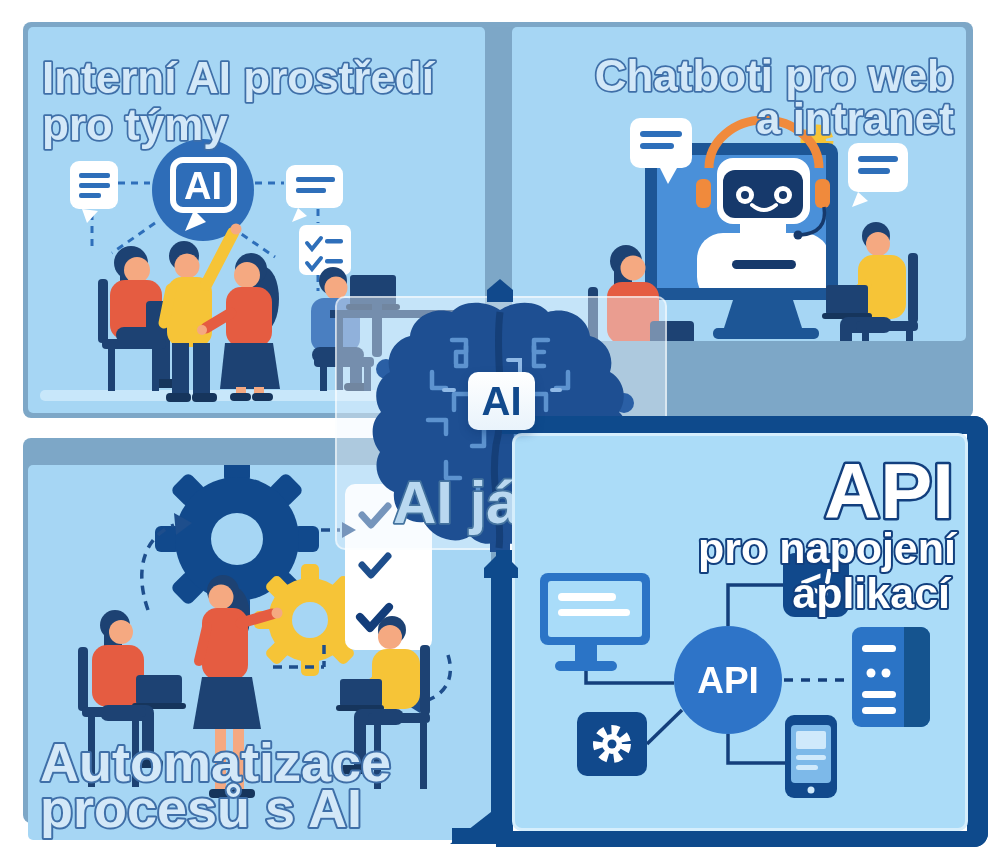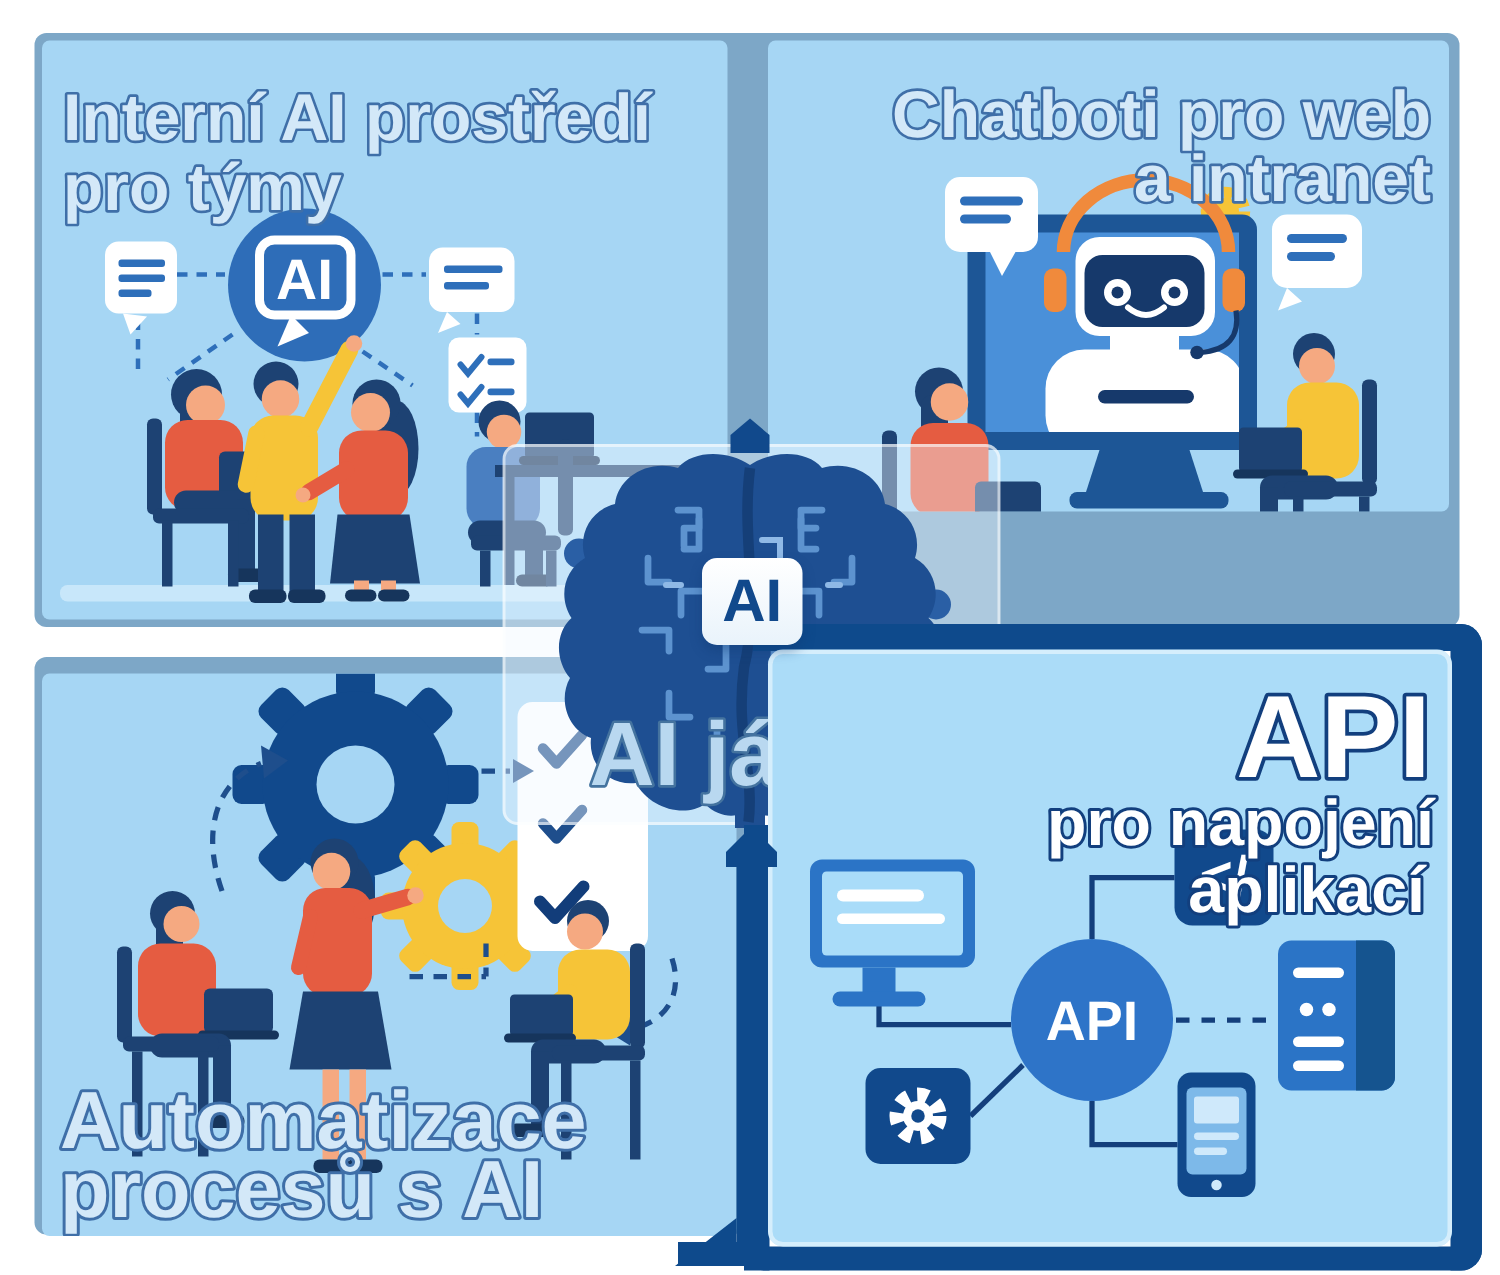--- a/index.html
+++ b/index.html
@@ -233,21 +233,21 @@
         <rect x="344" y="294" width="62" height="10" rx="4" fill="#1d4273"></rect>
         <rect x="350" y="304" width="7" height="68" fill="#1d4273"></rect>
         <rect x="394" y="304" width="7" height="68" fill="#1d4273"></rect>
       </g>
 
       <text class="title" x="442" y="64" font-size="44" fill="#d3e8f8" stroke="#3f6fa8" stroke-width="3.5" text-anchor="end">Chatboti pro web</text>
       <text class="title" x="442" y="107" font-size="44" fill="#d3e8f8" stroke="#3f6fa8" stroke-width="3.5" text-anchor="end">a intranet</text>
     </svg>
   </div>
 
-  <div class="panel-fill" style="left:28px;top:449px;width:463px;height:375px;">
+  <div class="panel-fill" style="left:28px;top:465px;width:463px;height:375px;">
     <svg width="463" height="375" viewBox="0 0 463 375">
 
       <g transform="translate(209,74)">
         <g fill="#11498c">
           <rect x="-13" y="-82" width="26" height="26" rx="6"></rect>
           <rect x="-13" y="-82" width="26" height="26" rx="6" transform="rotate(45)"></rect>
           <rect x="-13" y="-82" width="26" height="26" rx="6" transform="rotate(90)"></rect>
           <rect x="-13" y="-82" width="26" height="26" rx="6" transform="rotate(135)"></rect>
           <rect x="-13" y="-82" width="26" height="26" rx="6" transform="rotate(180)"></rect>
           <rect x="-13" y="-82" width="26" height="26" rx="6" transform="rotate(225)"></rect>

